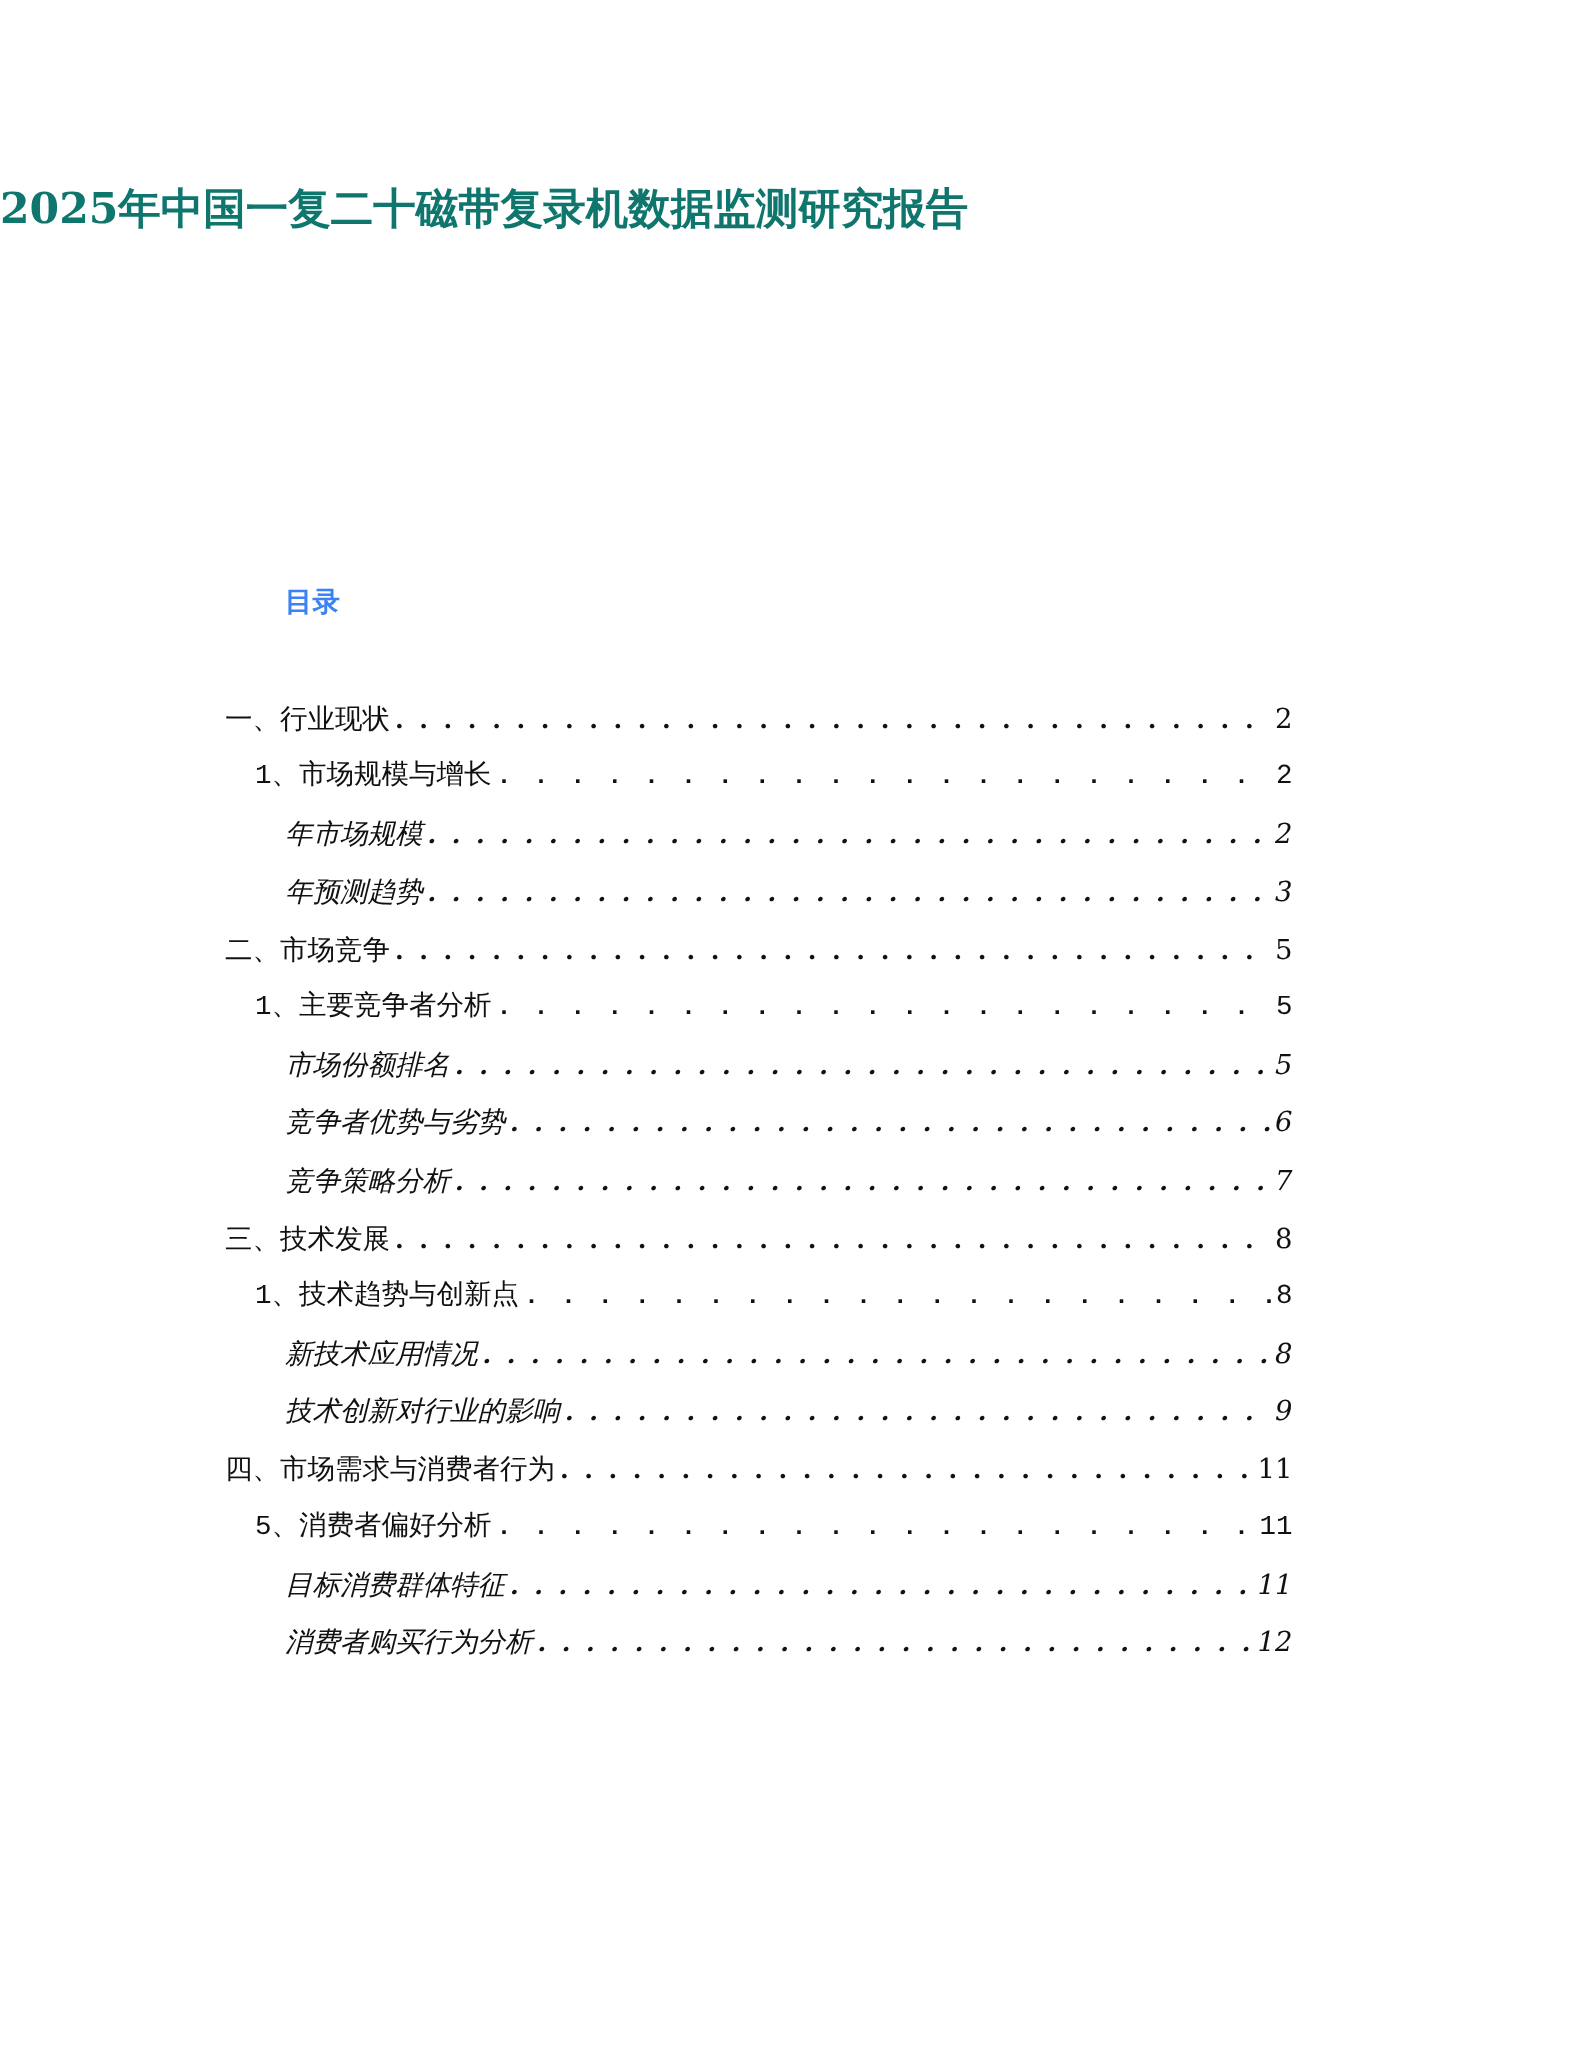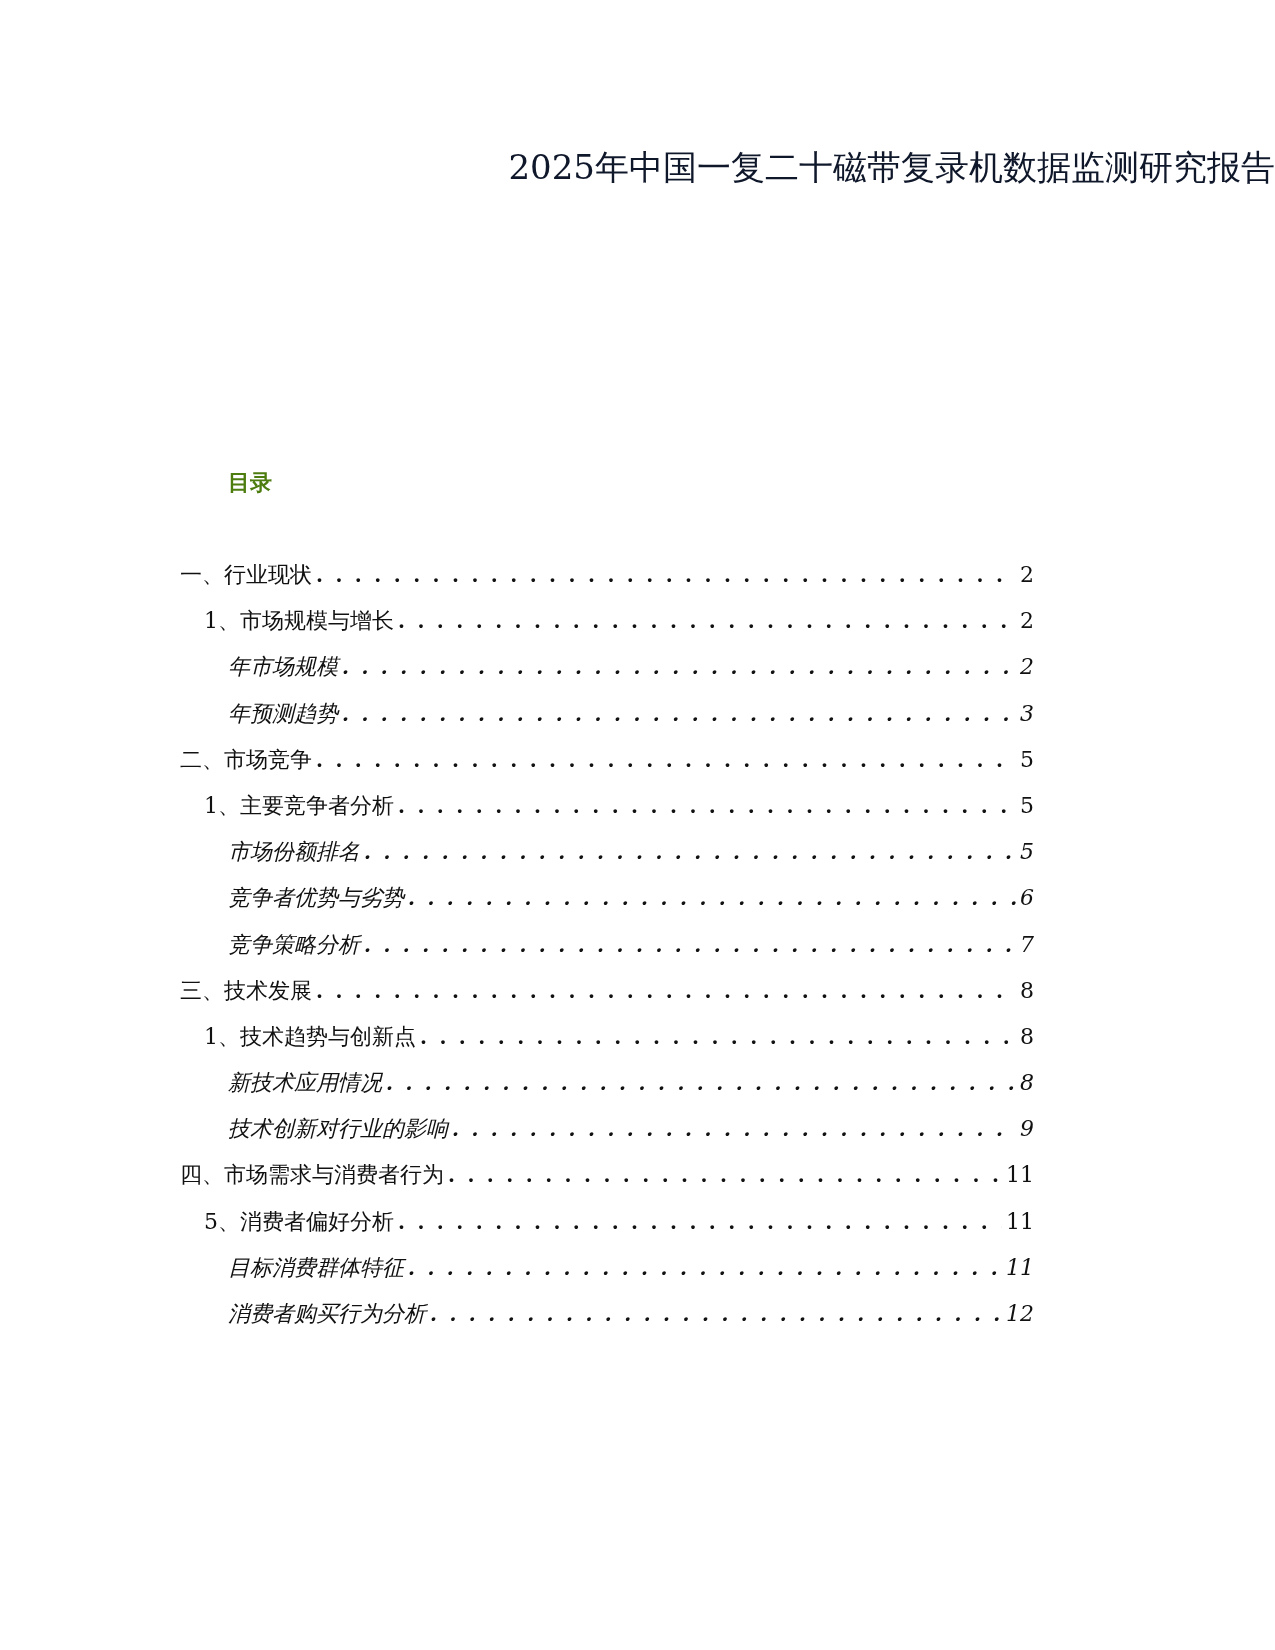--- a/index.html
+++ b/index.html
@@ -13,56 +13,56 @@
       position: relative;
       overflow: hidden;
       font-family: "DejaVu Serif", "Liberation Serif", serif;
       color: #111111;
     }
     .title {
       position: absolute;
       left: 0;
       right: 0;
       top: 142px;
-      text-align: right;
+      text-align: left;
       font-size: 34px;
       line-height: 50px;
-      font-weight: normal;
+      font-weight: bold;
       margin: 0;
       letter-spacing: 0px;
-      color: #0f172a;
+      color: #0f766e;
     }
     .toc-heading {
       position: absolute;
       left: 228px;
       top: 466px;
       font-size: 22px;
       line-height: 32px;
-      color: #4d7c0f;
+      color: #3b82f6;
       margin: 0;
     }
     .toc {
       position: absolute;
       left: 180px;
       top: 556px;
       width: 854px;
       margin: 0;
       padding: 0;
       list-style: none;
     }
     .toc-row {
       display: flex;
       align-items: baseline;
       height: 46.2px;
       font-size: 22px;
       line-height: 38px;
       color: #111;
     }
     .toc-row.level-1 { padding-left: 0; }
-    .toc-row.level-2 { padding-left: 24px; }
+    .toc-row.level-2 { padding-left: 24px; font-family: Liberation Mono, monospace; }
     .toc-row.level-3 { padding-left: 48px; font-style: italic; }
     .toc-label {
       white-space: nowrap;
       flex: 0 0 auto;
     }
     .toc-leader {
       flex: 1 1 auto;
       overflow: hidden;
       white-space: nowrap;
       margin: 0 4px 0 4px;

